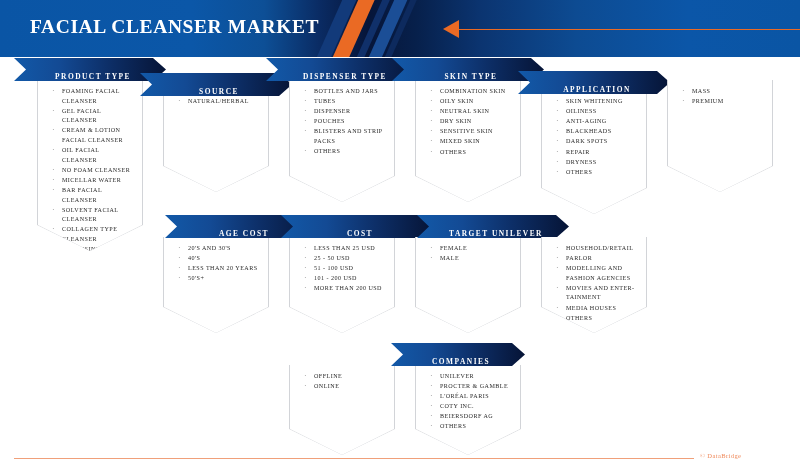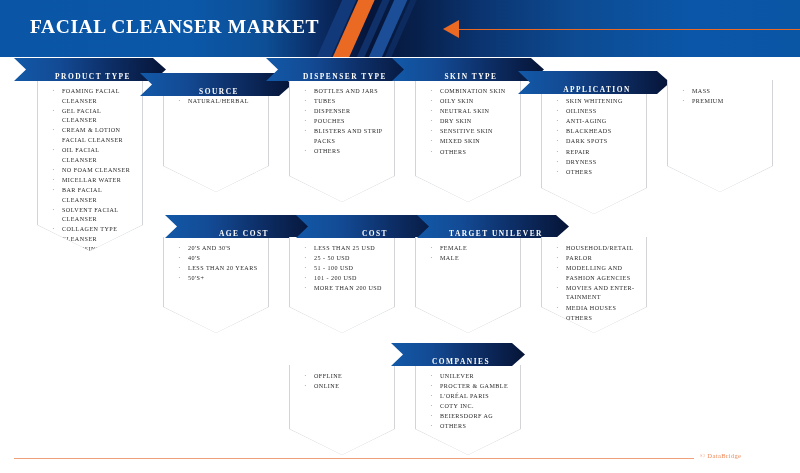--- a/index.html
+++ b/index.html
@@ -226,21 +226,21 @@
     <div class="inner">
       <ul class="items">
         <li>LESS THAN 25 USD</li>
         <li>25 - 50 USD</li>
         <li>51 - 100 USD</li>
         <li>101 - 200 USD</li>
         <li>MORE THAN 200 USD</li>
       </ul>
     </div>
   </div>
-  <div class="chev" style="left:296px; top:215px; width:152px;">
+  <div class="chev" style="left:281px; top:215px; width:152px;">
     <span>COST</span>
   </div>
 
   <div class="vwrap" style="left:415px; top:237px; width:106px; height:96px;">
     <div class="inner">
       <ul class="items">
         <li>FEMALE</li>
         <li>MALE</li>
       </ul>
     </div>

